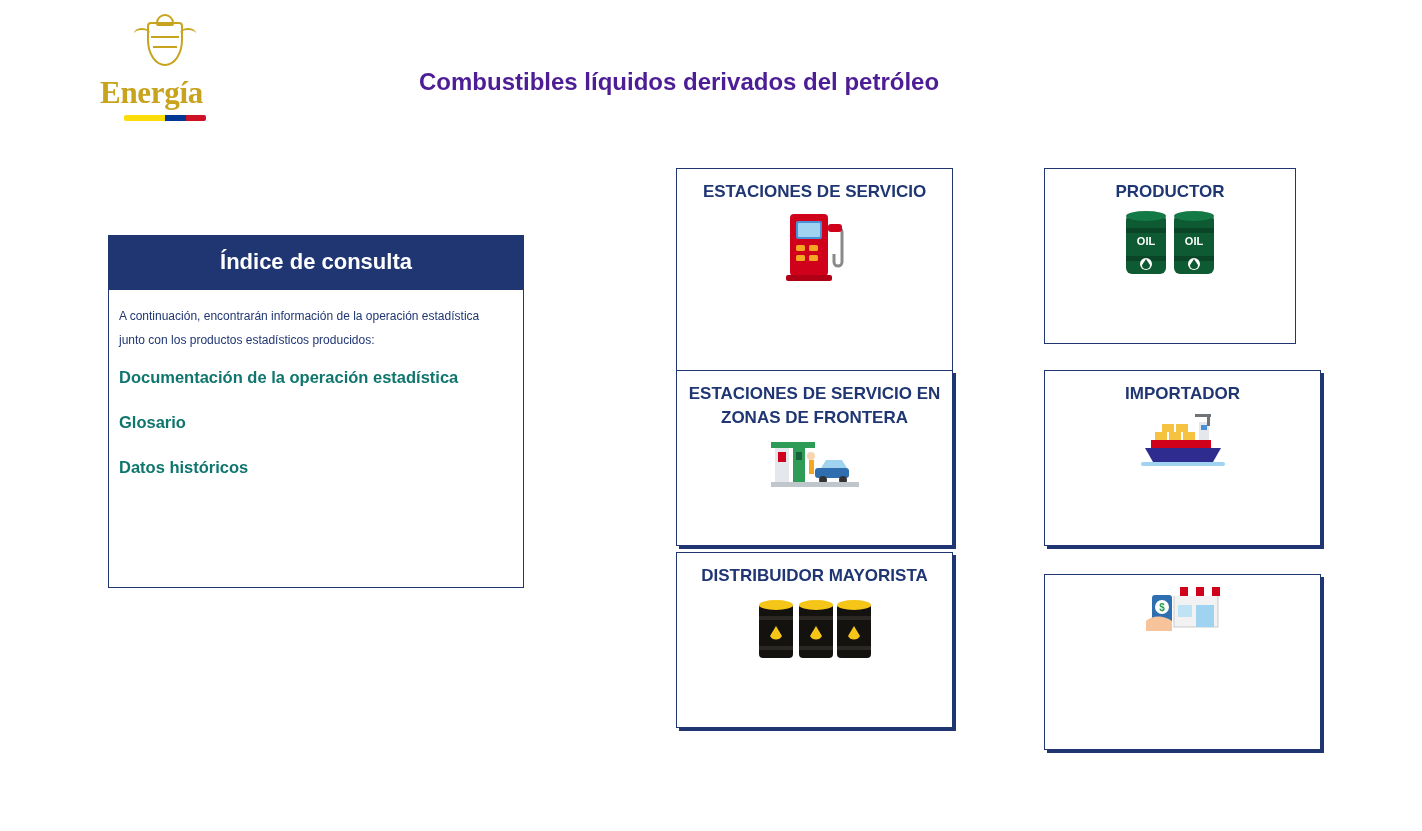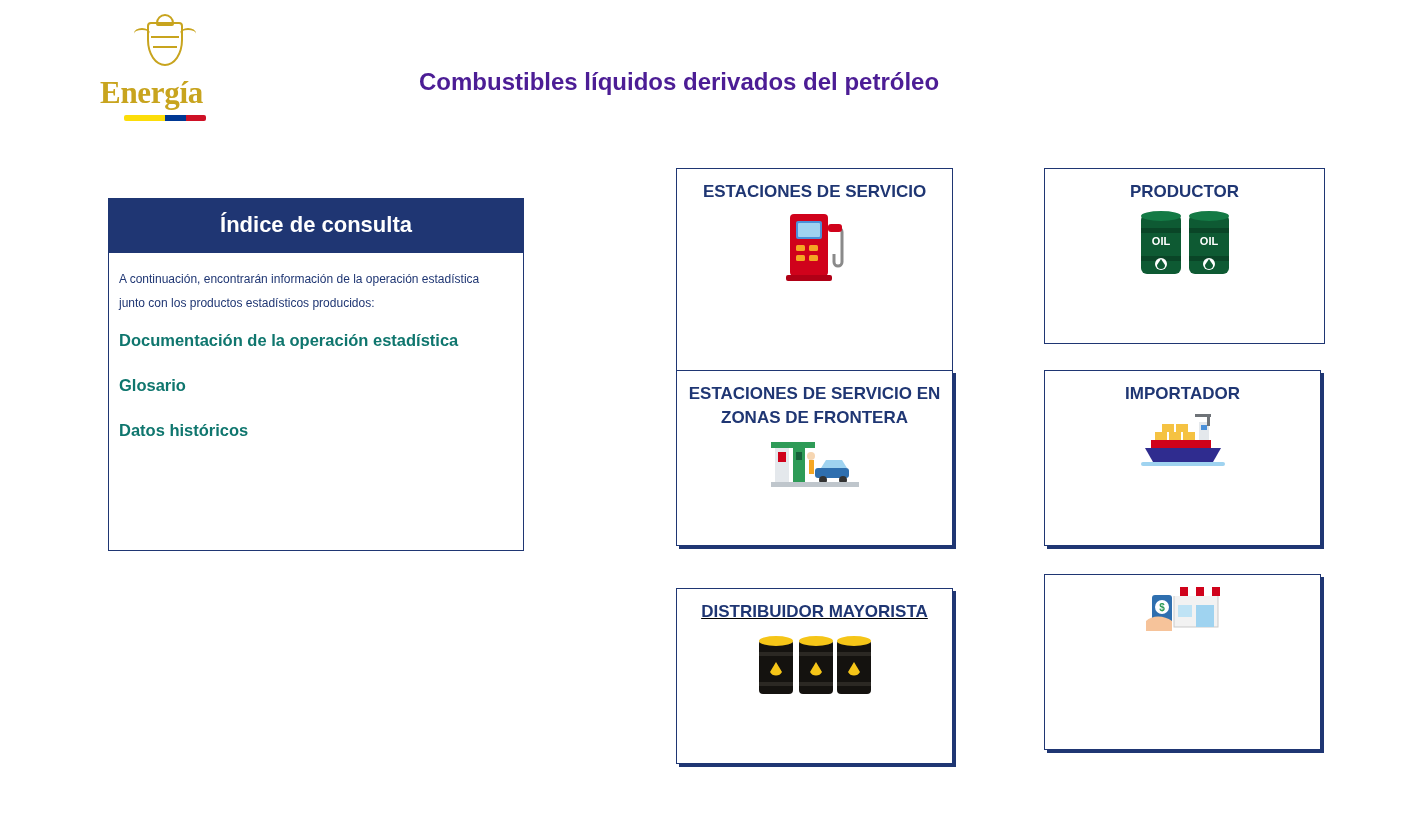--- a/index.html
+++ b/index.html
@@ -114,20 +114,21 @@
   }
   .index-header {
     background: #1F3673;
     color: #ffffff;
     text-align: center;
     font-size: 22px;
     font-weight: bold;
     padding: 13px 0 14px 0;
     border: 1px solid #1F3673;
     box-sizing: border-box;
+    margin-top: 37px;
   }
   .index-body {
     border: 1px solid #1F3673;
     border-top: none;
     box-sizing: border-box;
     height: 298px;
     padding: 14px 12px 0 10px;
   }
   .index-intro {
     color: #1F3673;
@@ -166,24 +167,24 @@
   .card-art {
     width: 100%;
     height: 96px;
     display: flex;
     align-items: flex-start;
     justify-content: center;
     margin-top: 2px;
   }
 
   .c-es   { left: 676px; top: 168px; width: 277px; height: 216px; }
-  .c-prod { left: 1044px; top: 168px; width: 281px; height: 176px; }
+  .c-prod { left: 1044px; top: 168px; width: 252px; height: 176px; }
   .c-esf  { left: 676px; top: 370px; width: 277px; height: 176px; }
   .c-imp  { left: 1044px; top: 370px; width: 277px; height: 176px; }
-  .c-dist { left: 676px; top: 588px; width: 277px; height: 176px; text-decoration: underline; }
+  .c-dist { left: 676px; top: 552px; width: 277px; height: 176px; }
   .c-prec { left: 1044px; top: 574px; width: 277px; height: 176px; }
 </style>
 </head>
 <body>
 
 <div class="logo-block">
   <div class="logo-crest">
     <div class="cap"></div>
     <div class="wing-l"></div>
     <div class="wing-r"></div>

